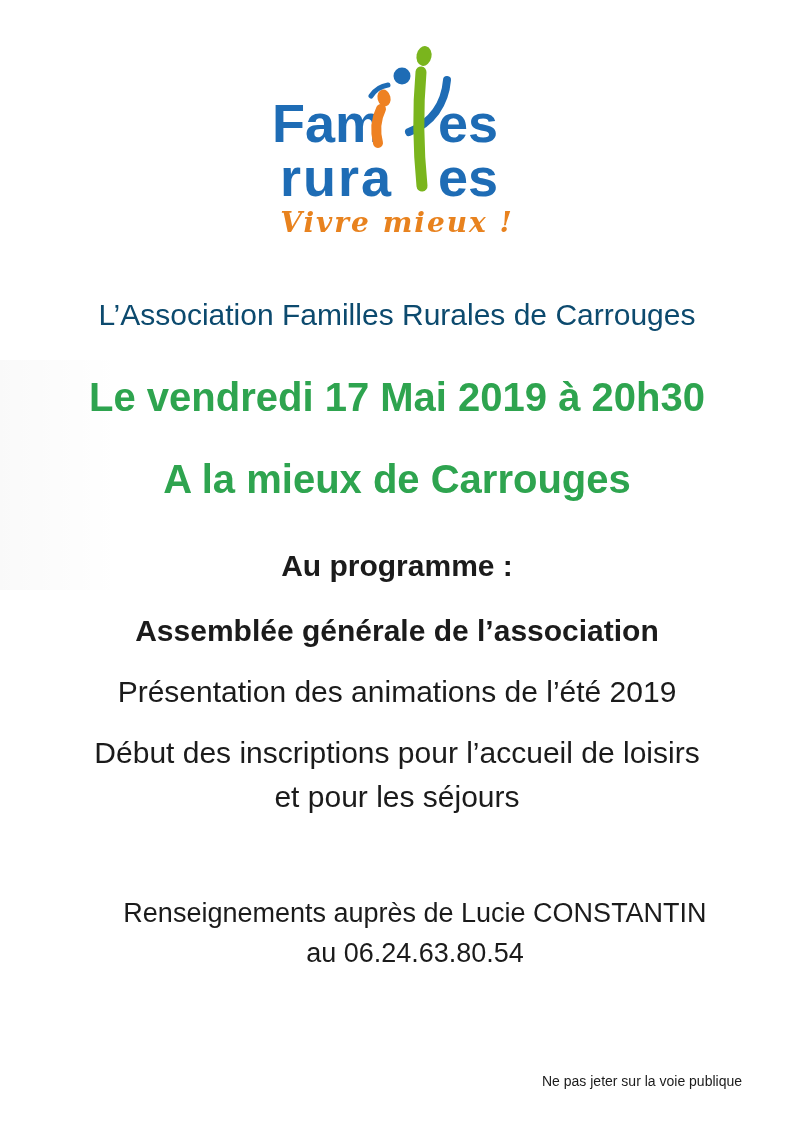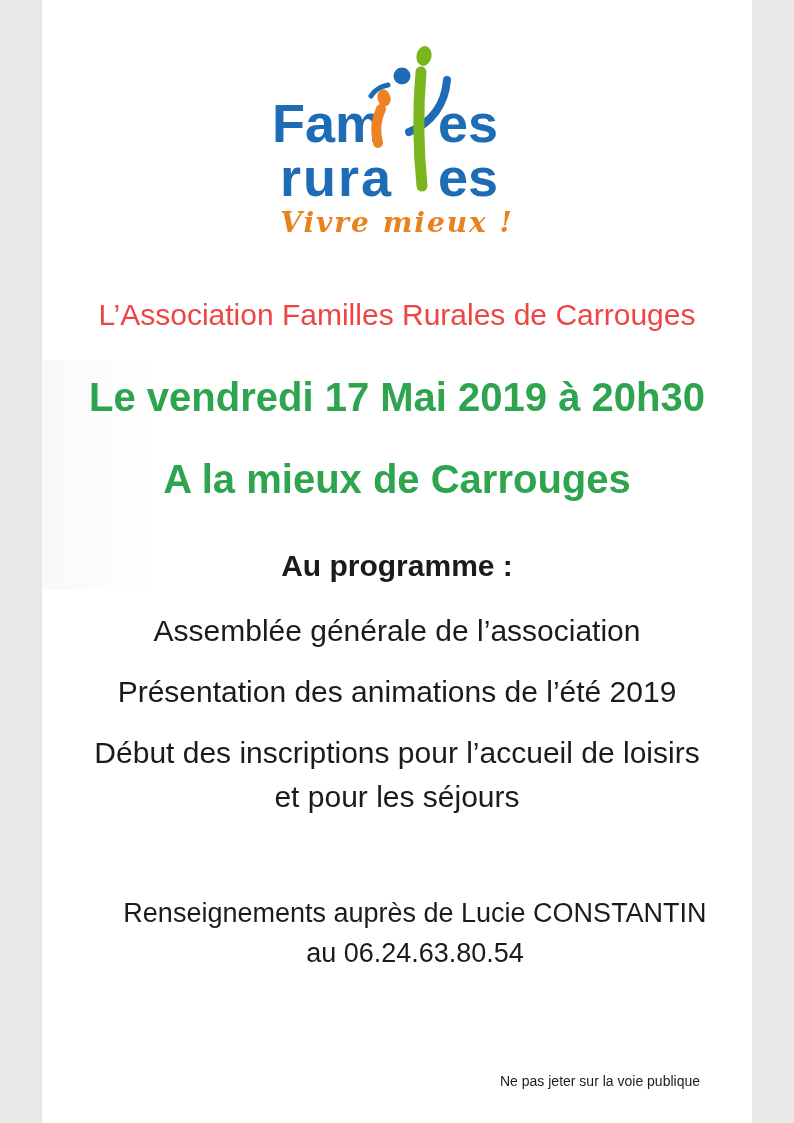--- a/index.html
+++ b/index.html
@@ -1,19 +1,19 @@
 <!DOCTYPE html>
 <html><head>
 <meta charset="utf-8">
 <style>
   * { margin: 0; padding: 0; box-sizing: border-box; }
   html, body { background: #e8e8e8; }
   .page {
     position: relative;
-    width: 710px;
+    width: 794px;
     height: 1123px;
     margin: 0 auto;
     background: #ffffff;
     overflow: hidden;
     font-family: "Liberation Sans", sans-serif;
     color: #1b1b1b;
     text-align: center;
   }
   
   .scan-edge {
@@ -35,42 +35,42 @@
     font-weight: bold;
     font-size: 28px;
     letter-spacing: 2px;
     color: #e8821e;
     margin-top: -2px;
   }
   .intro {
     margin-top: 52px;
     font-size: 30px;
     line-height: 48px;
-    color: #ef4444;
+    color: #0c4a6e;
   }
   .event-line {
     font-size: 40px;
     font-weight: bold;
     line-height: 52px;
   }
   .event-datetime { margin-top: 32px; }
   .event-location { margin-top: 30px; }
   .program-heading {
     margin-top: 44px;
     font-size: 30px;
     font-weight: bold;
     text-underline-offset: 5px;
     text-decoration-thickness: 2px;
   }
   .program-item {
     font-size: 30px;
     line-height: 44px;
     white-space: pre-line;
   }
-  .program-item.first { margin-top: 26px; }
+  .program-item.first { margin-top: 26px; font-weight: bold; }
   .program-item + .program-item { margin-top: 17px; }
   .contact {
     margin-top: 74px;
     font-size: 27px;
     line-height: 40px;
     padding-left: 36px;
   }
   .footer-note {
     position: absolute;
     right: 52px;

